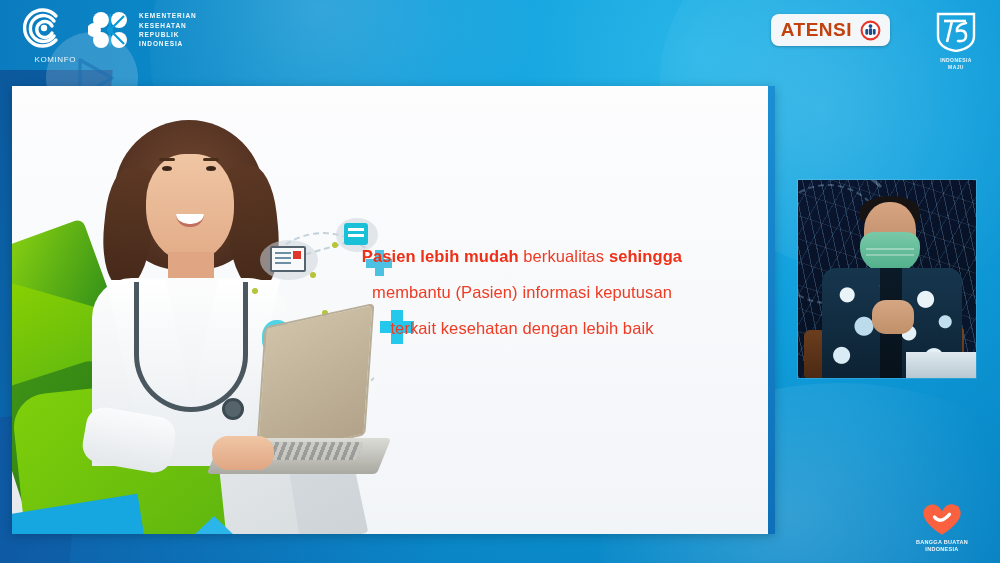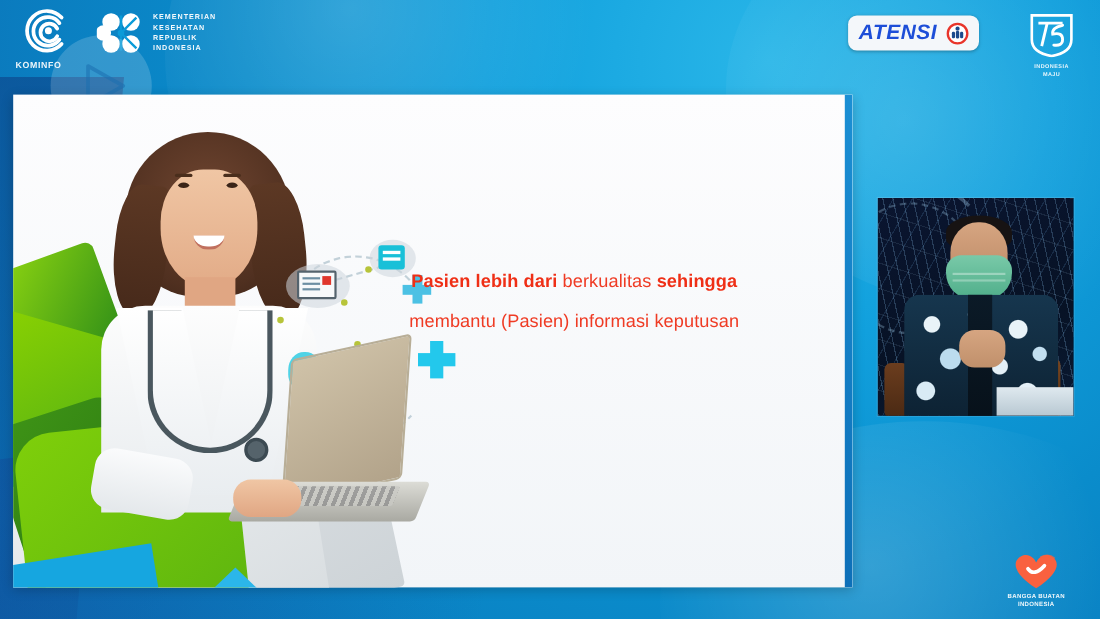--- a/index.html
+++ b/index.html
@@ -41,40 +41,40 @@
     position:absolute; left:-30px; top:70px; width:120px; height:520px;
     background:linear-gradient(180deg, rgba(12,60,130,.55), rgba(12,60,130,.15));
     transform:skewX(-5deg);
   }
 
   
   .hdr { position:absolute; top:0; left:0; right:0; height:85px; }
 
   .logo-kominfo { position:absolute; left:14px; top:6px; width:62px; height:56px; color:#fff; }
   .logo-kominfo .cap {
-    position:absolute; bottom:-2px; left:0; width:100%; text-align:left;
-    font-size:8px; letter-spacing:.6px; opacity:.92; font-weight:700;
+    position:absolute; bottom:-2px; left:0; width:100%; text-align:right;
+    font-size:8px; letter-spacing:.6px; opacity:.92; font-weight:400;
   }
   .logo-kemenkes { position:absolute; left:88px; top:8px; display:flex; align-items:center; gap:7px; }
   .logo-kemenkes .mark { width:44px; height:44px; color:#fff; }
   .logo-kemenkes .lines {
     color:#fff; font-size:6.5px; line-height:1.45; font-weight:700;
     letter-spacing:.9px; text-transform:uppercase; opacity:.95;
   }
 
   .badge-atensi {
     position:absolute; right:110px; top:14px;
     background:#f4f7fa; border-radius:8px;
     padding:5px 9px 5px 10px;
     display:flex; align-items:center; gap:8px;
     box-shadow:0 1px 3px rgba(0,0,0,.25);
   }
   .badge-atensi .word {
-    font-size:19px; font-weight:700; color:#1d4ed8; letter-spacing:.5px;
-    display:flex; align-items:flex-end;font-style:italic;
+    font-size:19px; font-weight:700; color:#c2410c; letter-spacing:.5px;
+    display:flex; align-items:flex-end;
   }
   .badge-atensi .round-ic { width:21px; height:21px; }
 
   .logo-75 { position:absolute; right:18px; top:10px; width:52px; height:52px; text-align:center; }
   .logo-75 .cap {
     font-size:5px; color:#fff; letter-spacing:.4px; line-height:1.3;
     margin-top:1px; font-weight:700; opacity:.9;
   }
 
   .logo-bbi { position:absolute; right:22px; bottom:8px; width:72px; height:56px; text-align:center; }
@@ -523,23 +523,24 @@
       <div class="dot" style="left:206px;top:260px"></div>
 
       <div class="laptop-screen"></div>
       <div class="laptop-base"></div>
       <div class="laptop-keys"></div>
       <div class="doc-hand"></div>
     </div>
 
     <div class="slide-text">
       <div>
-        <b>Pasien lebih dari</b><span> berkualitas </span><b>sehingga</b>
+        <b>Pasien lebih mudah</b><span> berkualitas </span><b>sehingga</b>
       </div>
       <div>membantu (Pasien) informasi keputusan</div>
+      <div>terkait kesehatan dengan lebih baik</div>
     </div>
 
     <div class="slide-accent-right"></div>
   </div>
 
   <div class="inset">
     <div class="inset-net"></div>
     <div class="inset-arc"></div>
     <div class="inset-arc2"></div>
     <div class="chair-l"></div>

